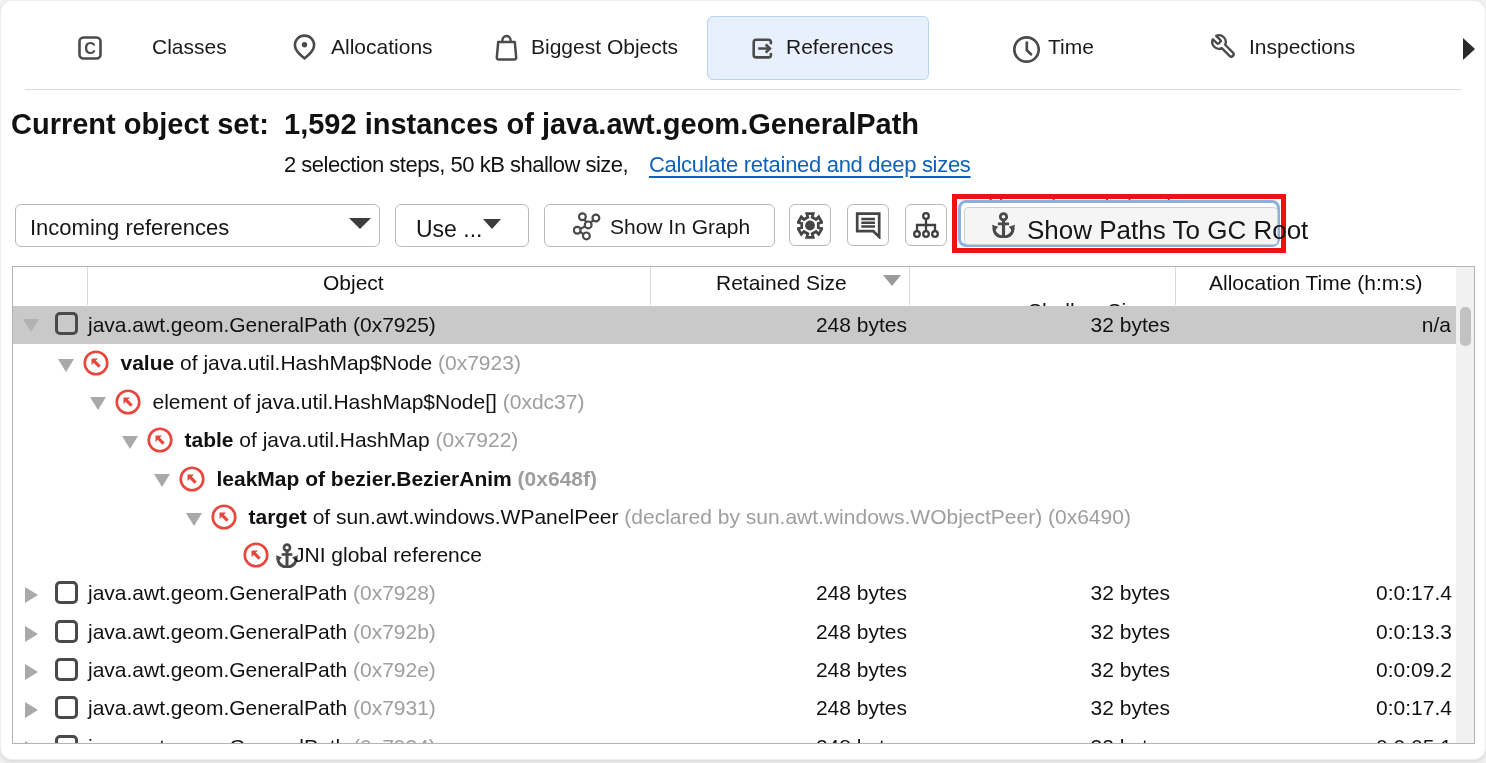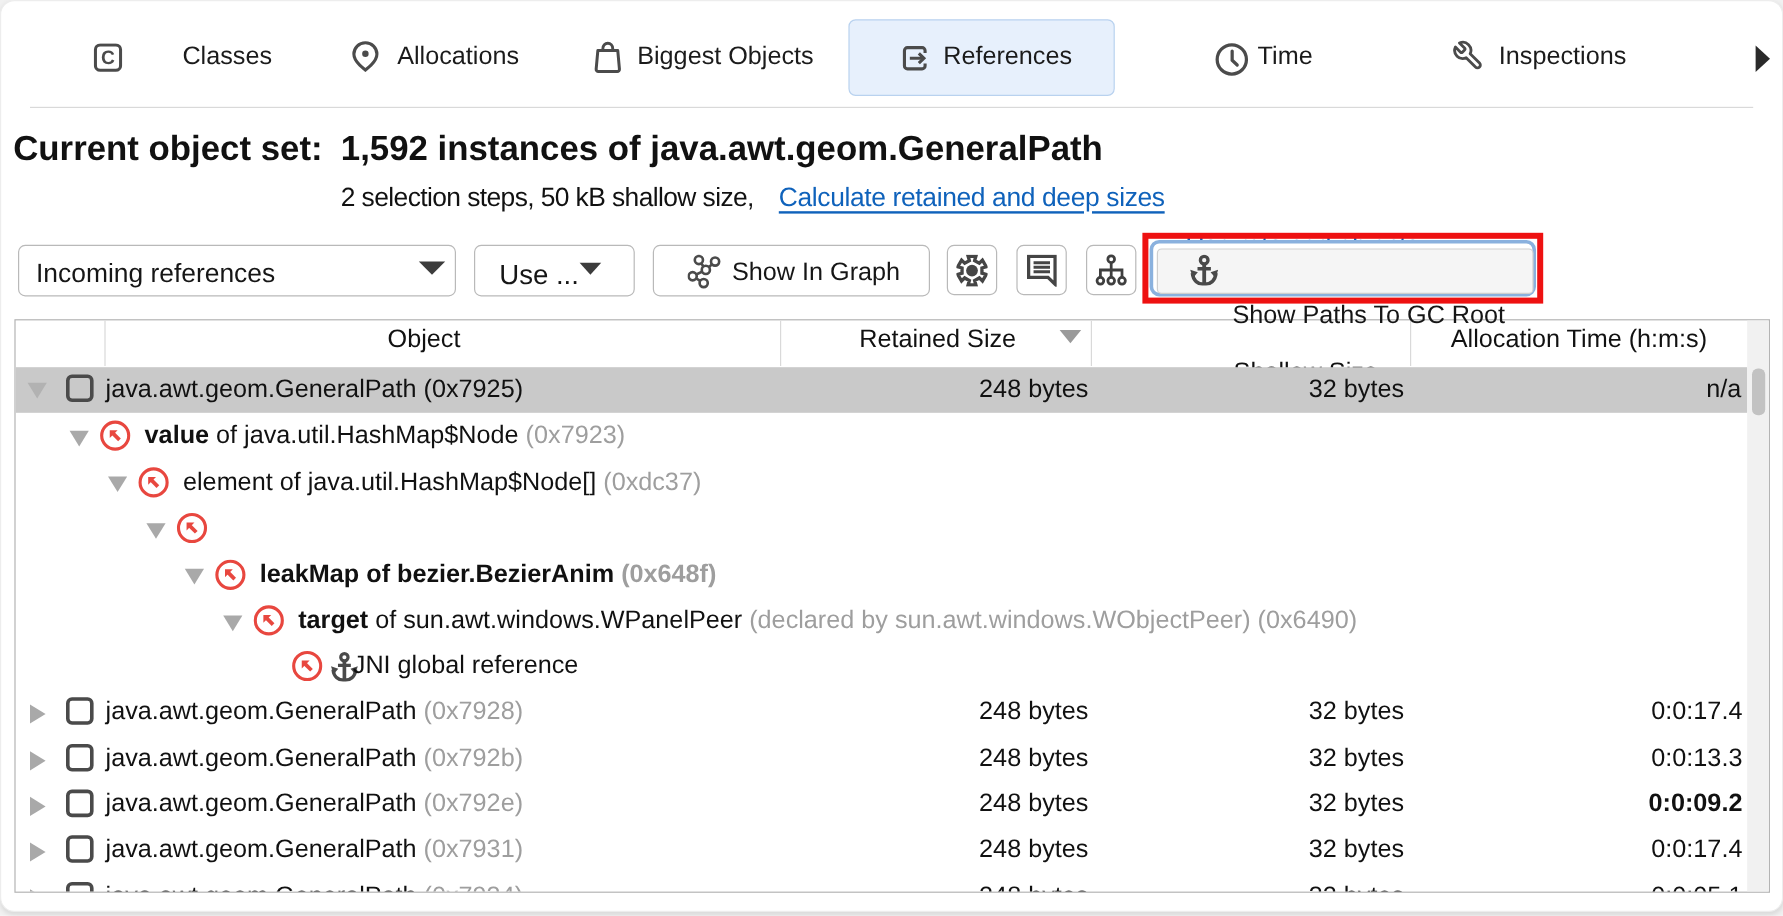--- a/index.html
+++ b/index.html
@@ -178,20 +178,21 @@
         </svg>
       <div class="cell" style="left:139.5px;">element of java.util.HashMap$Node[] <span class="gray">(0xdc37)</span></div>
     </div>
     <div class="row" style="top:154.2px;">
       <div class="tri-d" style="left:108.5px; top:14.5px;"></div>
       <svg class="icn" style="left:133.5px; top:6px;" width="26" height="26" viewBox="0 0 27 27">
           <circle cx="13.5" cy="13.5" r="11.7" fill="none" stroke="#e8473f" stroke-width="2.7"></circle>
           <path d="M8.8 8.8 L15.6 8.8 L8.8 15.6 Z" fill="#e8473f" stroke="none"></path>
           <line x1="11.6" y1="11.6" x2="17.2" y2="17.2" stroke="#e8473f" stroke-width="3.3"></line>
         </svg>
+      <div class="cell" style="left:171.5px;"><b>table</b> of java.util.HashMap <span class="gray">(0x7922)</span></div>
     </div>
     <div class="row" style="top:192.6px;font-weight:bold;">
       <div class="tri-d" style="left:140.5px; top:14.5px;"></div>
       <svg class="icn" style="left:165.5px; top:6px;" width="26" height="26" viewBox="0 0 27 27">
           <circle cx="13.5" cy="13.5" r="11.7" fill="none" stroke="#e8473f" stroke-width="2.7"></circle>
           <path d="M8.8 8.8 L15.6 8.8 L8.8 15.6 Z" fill="#e8473f" stroke="none"></path>
           <line x1="11.6" y1="11.6" x2="17.2" y2="17.2" stroke="#e8473f" stroke-width="3.3"></line>
         </svg>
       <div class="cell" style="left:203.5px;"><b>leakMap</b> of bezier.BezierAnim <span class="gray">(0x648f)</span></div>
     </div>
@@ -237,21 +238,21 @@
       <div class="cell num" style="right:549px;">248 bytes</div>
       <div class="cell num" style="right:286px;">32 bytes</div>
       <div class="cell num" style="right:4px;">0:0:13.3</div>
     </div>
     <div class="row" style="top:384.0px;">
       <div class="tri-r" style="left:11.5px; top:13px;"></div>
       <div class="cb" style="left:42px; top:7px;"></div>
       <div class="cell" style="left:75px;">java.awt.geom.GeneralPath <span class="gray">(0x792e)</span></div>
       <div class="cell num" style="right:549px;">248 bytes</div>
       <div class="cell num" style="right:286px;">32 bytes</div>
-      <div class="cell num" style="right:4px;font-weight:bold;">0:0:09.2</div>
+      <div class="cell num" style="right:4px;">0:0:09.2</div>
     </div>
     <div class="row" style="top:422.4px;">
       <div class="tri-r" style="left:11.5px; top:13px;"></div>
       <div class="cb" style="left:42px; top:7px;"></div>
       <div class="cell" style="left:75px;">java.awt.geom.GeneralPath <span class="gray">(0x7931)</span></div>
       <div class="cell num" style="right:549px;">248 bytes</div>
       <div class="cell num" style="right:286px;">32 bytes</div>
       <div class="cell num" style="right:4px;">0:0:17.4</div>
     </div>
     <div class="row" style="top:460.8px;">
@@ -272,16 +273,16 @@
     <svg class="icn" style="left:990px; top:211px; z-index:60;" width="25" height="26" viewBox="0 0 26 27">
       <g fill="none" stroke="#4a4a4a">
         <circle cx="13" cy="5" r="3.3" stroke-width="2.9"></circle>
         <line x1="13" y1="8.4" x2="13" y2="25" stroke-width="3.3"></line>
         <line x1="7.2" y1="12.4" x2="18.8" y2="12.4" stroke-width="2.9"></line>
         <path d="M2.8 16.2 C3.4 22.8 7.6 25.9 13 25.9 C18.4 25.9 22.6 22.8 23.2 16.2" stroke-width="3.1"></path>
       </g>
       <path d="M0.9 13.2 L7.5 15.4 L3.2 20.4 Z" fill="#4a4a4a"></path>
       <path d="M25.1 13.2 L18.5 15.4 L22.8 20.4 Z" fill="#4a4a4a"></path>
     </svg>
-    <div class="abs btntext" style="left:1026px; top:214px; z-index:60; font-size:21px; letter-spacing:0;margin-top:36px;">Show Paths To GC Root</div>
+    <div class="abs btntext" style="left:1026px; top:214px; z-index:60; font-size:26px; letter-spacing:0;">Show Paths To GC Root</div>
   </div>
   <div id="redbox"></div>
 </div>
 
 </body></html>

